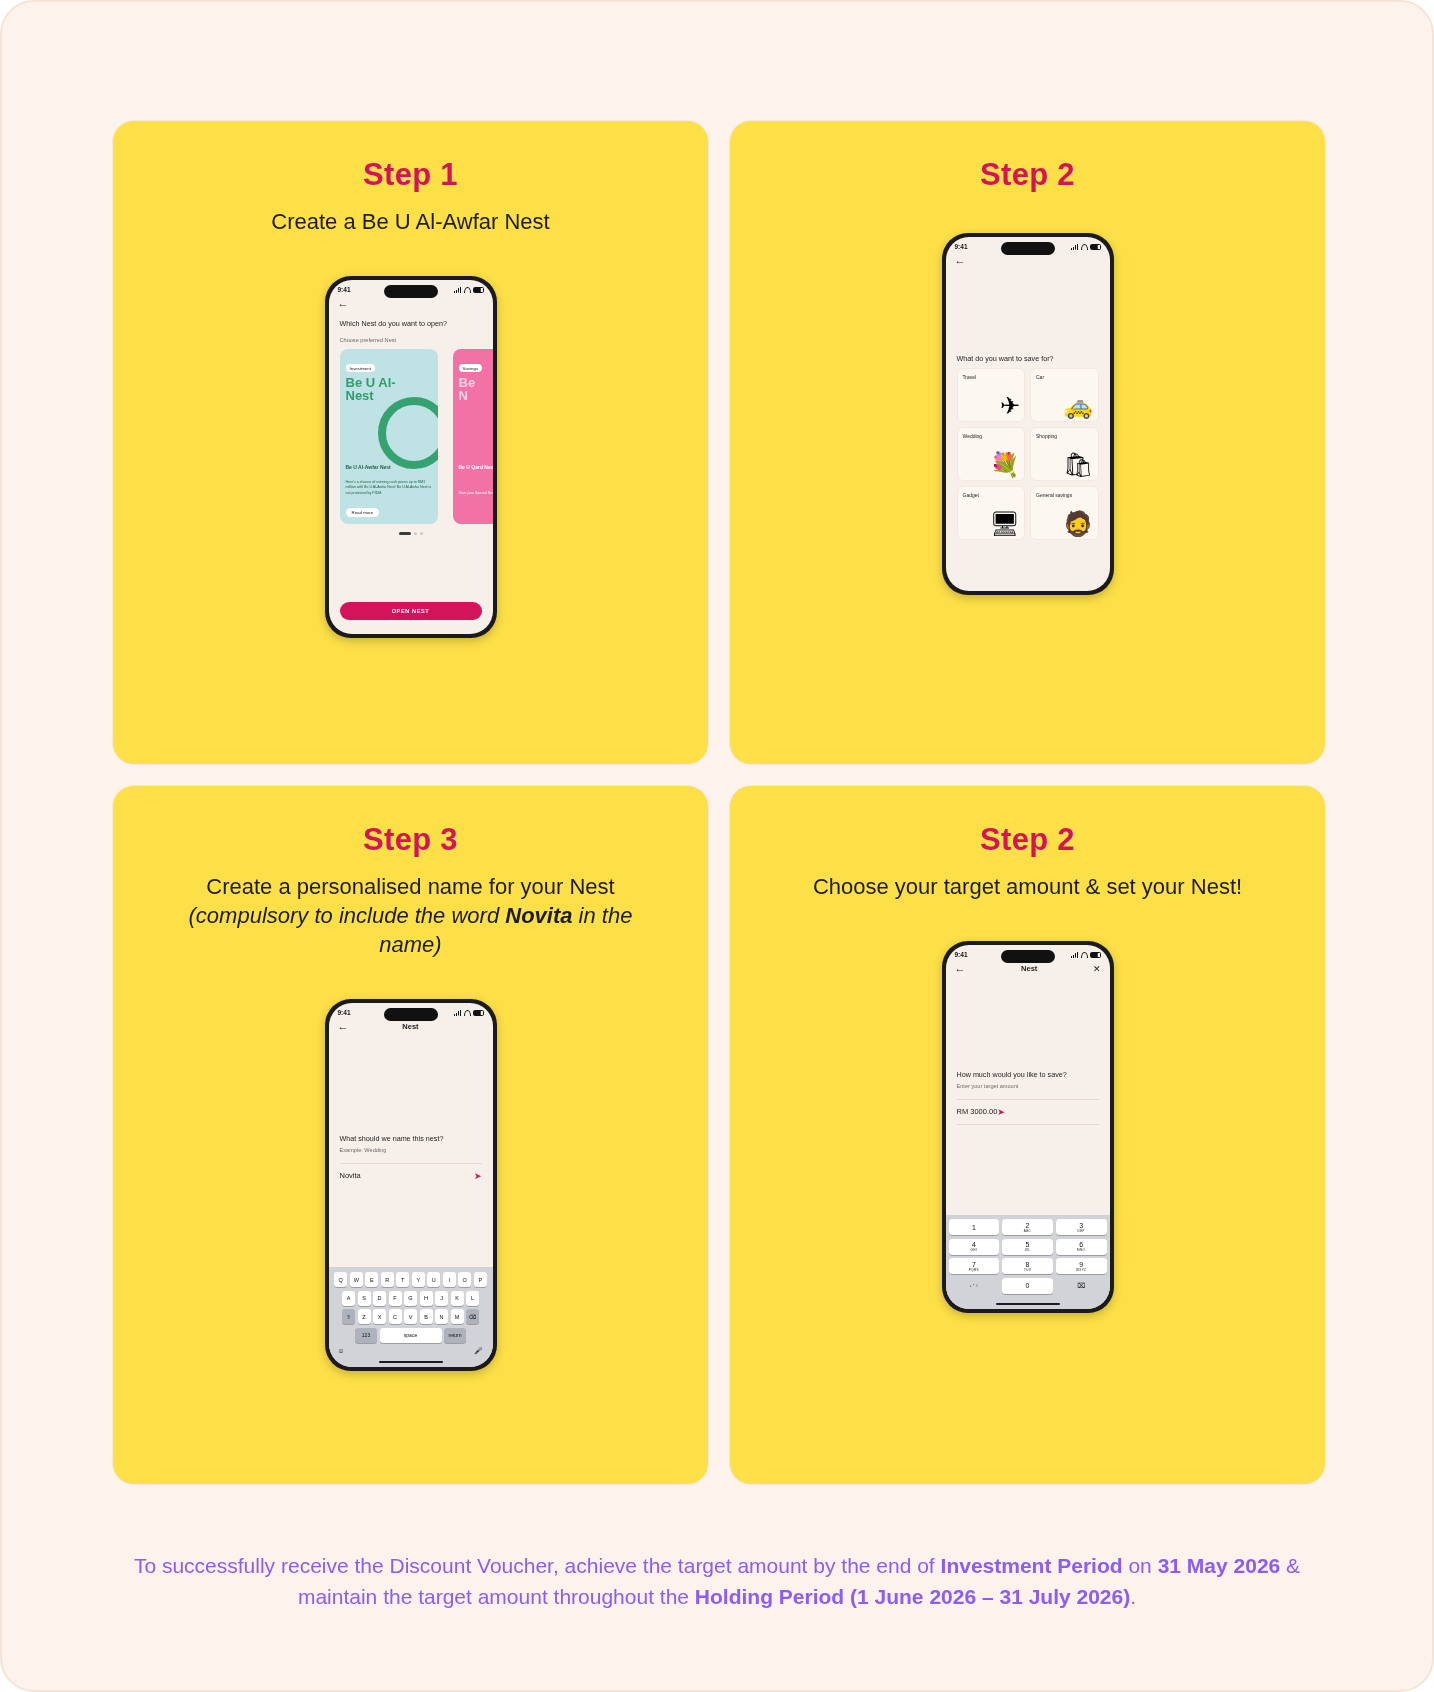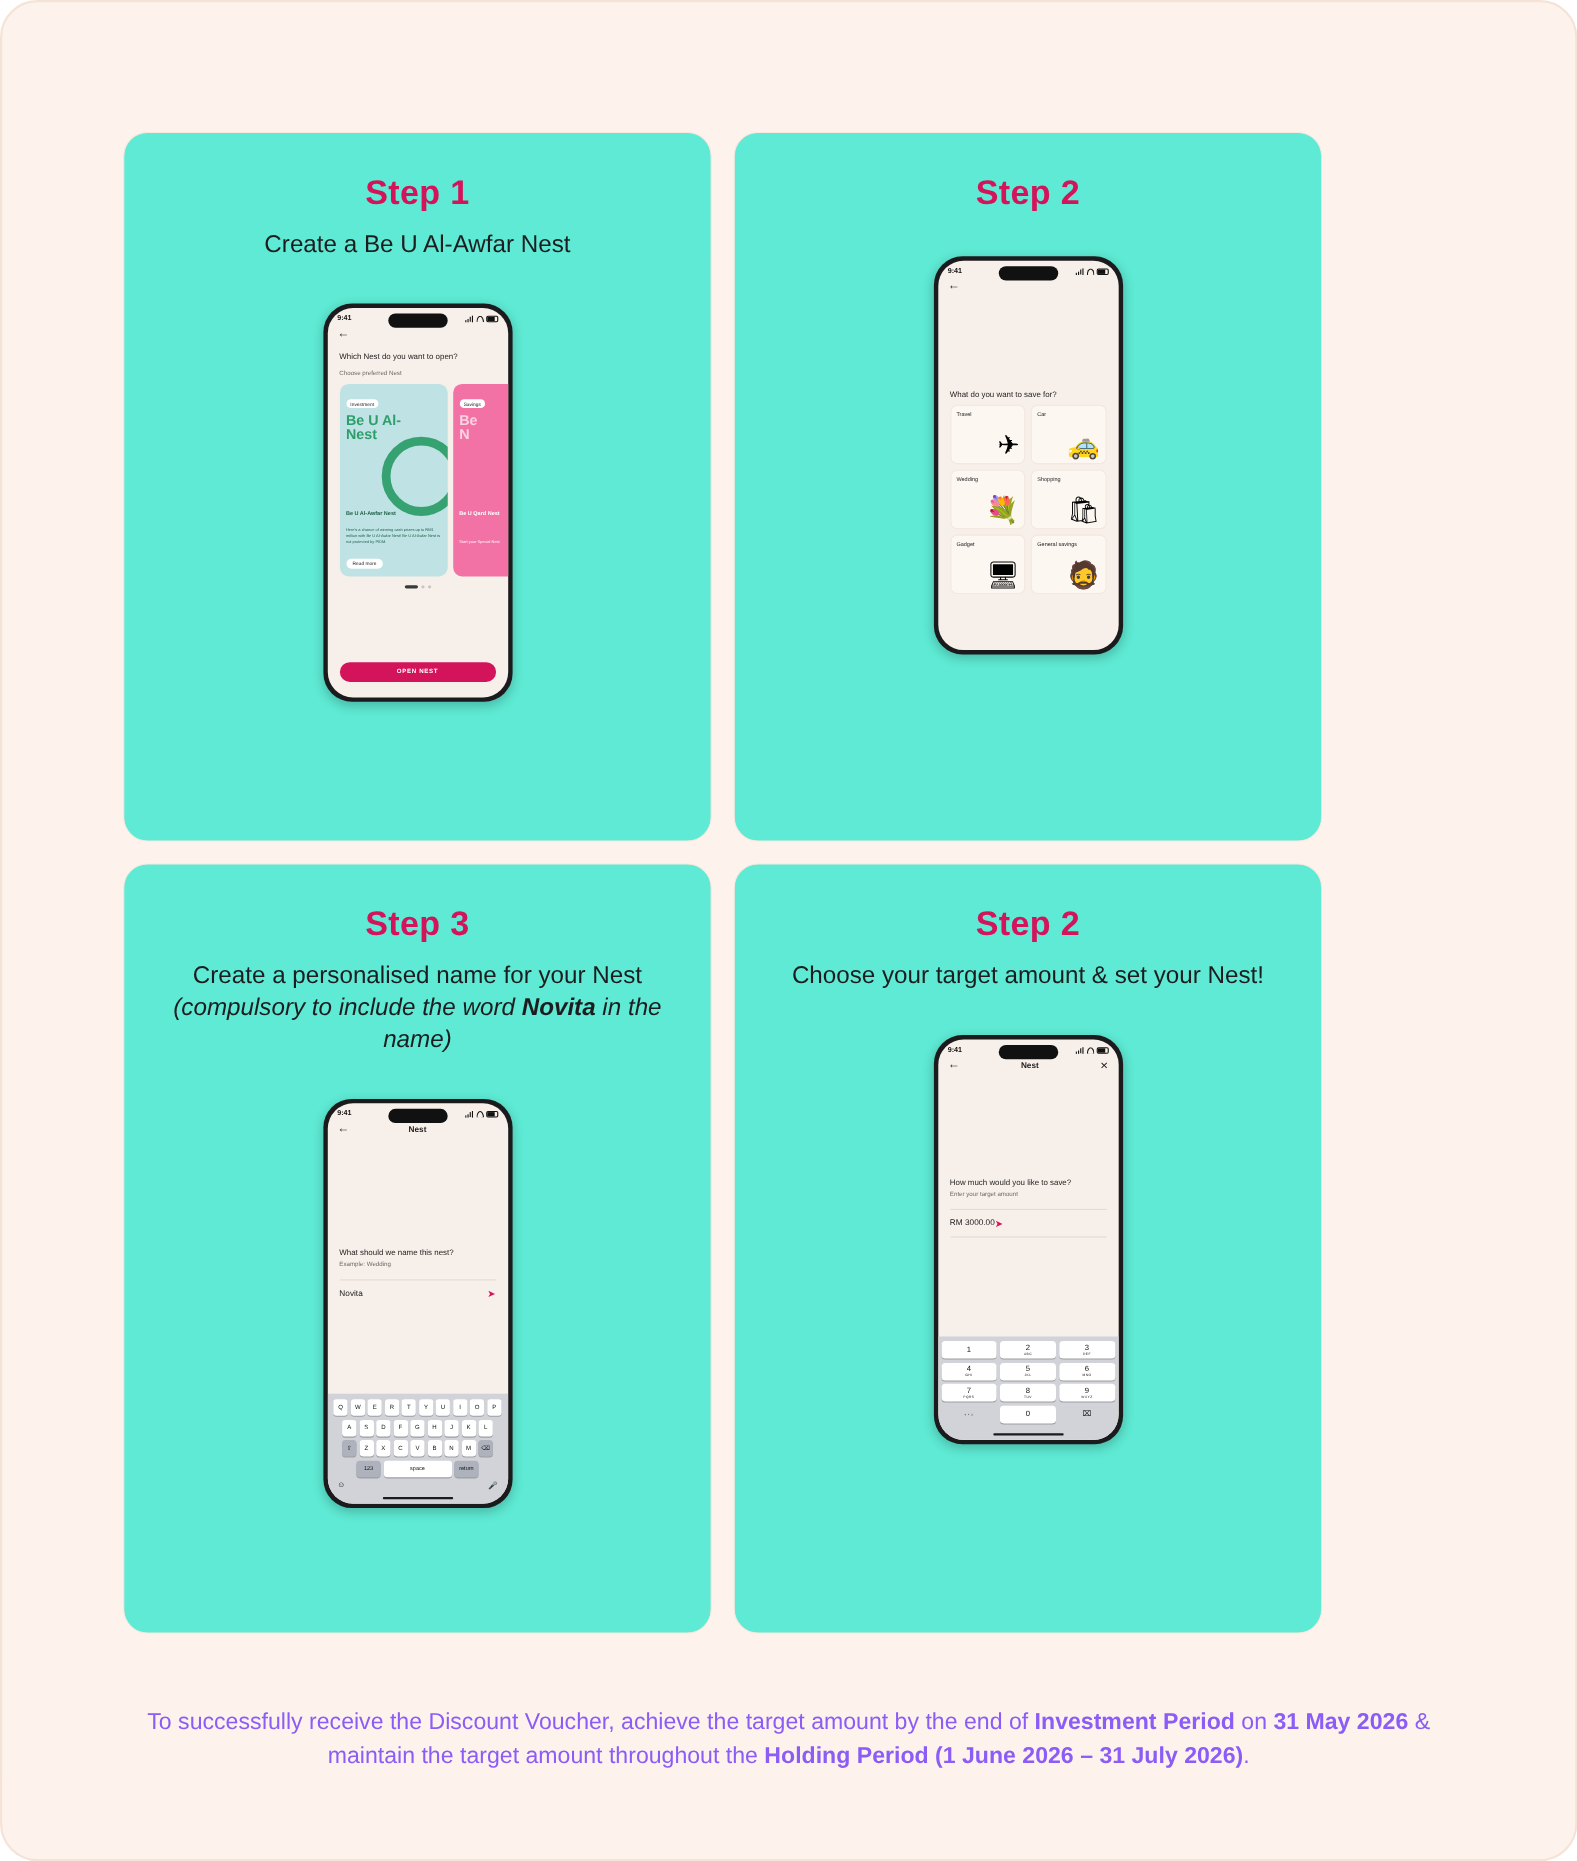--- a/index.html
+++ b/index.html
@@ -21,22 +21,22 @@
   .grid {
     position: absolute;
     left: 110px;
     top: 118px;
     width: 1214px;
     display: flex;
     flex-wrap: wrap;
     gap: 20px;
   }
   .card {
-    width: 535px;
-    background: #5eead4;
+    width: 597px;
+    background: #fde047;
     border-radius: 22px;
     border: 1px solid #f7e8dd;
     padding: 36px 28px 34px;
   }
   .card-top { min-height: 645px; }
   .card-bottom { min-height: 700px; }
   .step-title {
     text-align: center;
     color: #d4145a;
     font-size: 31px;
@@ -116,21 +116,21 @@
   .back { font-size: 11px; line-height: 1; }
   .nav-title { font-size: 7.5px; font-weight: 600; }
   .close { font-size: 9px; }
 
   .scr-h {
     font-size: 7.2px; color:#1d1d1f; padding: 10px 11px 0; line-height:1.35; font-weight:500;
   }
   .scr-sub { font-size: 5.6px; color:#6b6b6b; padding: 8px 11px 4px; }
 
   
-  .nest-cards { display:flex; gap:5px; padding: 2px 0 0 11px; }
+  .nest-cards { display:flex; gap:15px; padding: 2px 0 0 11px; }
   .nest-card {
     width: 98px; height: 175px; border-radius: 8px; padding: 7px 6px;
     position: relative; overflow: hidden; flex: none;
   }
   .nest-card.green { background:#bfe3e4; }
   .nest-card.pink { background:#f272a5; }
   .tagpill {
     display:inline-block; font-size:4.4px; background:#fff; color:#222;
     border-radius: 6px; padding: 1.5px 4px; margin-bottom: 4px;
   }

